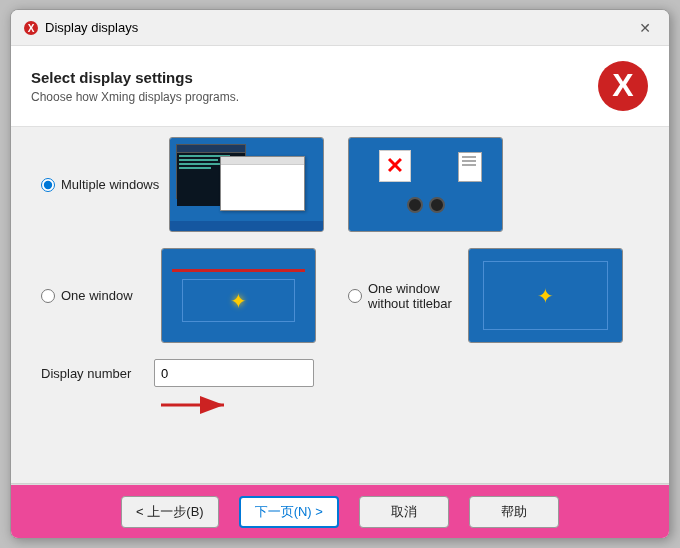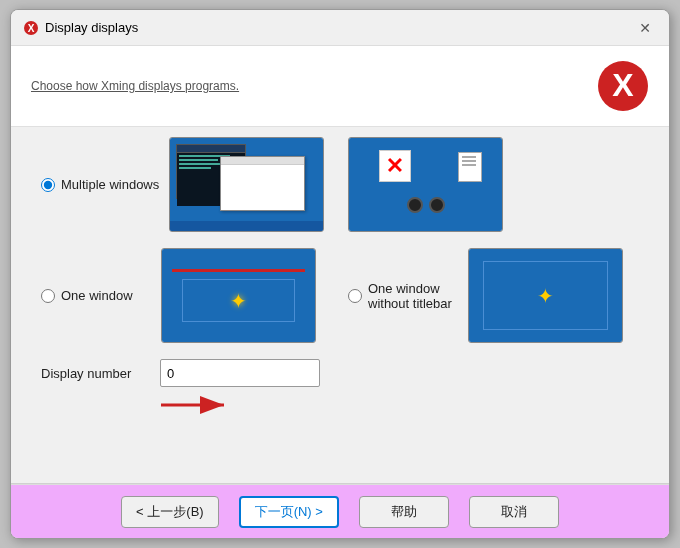--- a/index.html
+++ b/index.html
@@ -63,21 +63,20 @@
     }
     .header-text h2 {
       font-size: 15px;
       font-weight: 700;
       color: #222;
       margin-bottom: 4px;
     }
     .header-text p {
       font-size: 12px;
       color: #555;
-      text-decoration: underline;
     }
     .xming-logo {
       width: 52px;
       height: 52px;
     }
     .content {
       flex: 1;
       padding: 10px 30px 10px 30px;
       background: #f0f0f0;
     }
@@ -295,21 +294,21 @@
       align-items: center;
       justify-content: center;
     }
     .preview-owt .star2 {
       color: #ffcc00;
       font-size: 20px;
     }
     .display-number-row {
       display: flex;
       align-items: center;
-      gap: 14px;
+      gap: 8px;
       margin-bottom: 8px;
     }
     .display-number-label {
       font-size: 13px;
       color: #222;
       min-width: 105px;
     }
     .display-number-input {
       width: 160px;
       height: 28px;
@@ -324,21 +323,21 @@
       display: flex;
       align-items: center;
       margin-left: 115px;
       margin-top: 2px;
     }
     .red-arrow {
       width: 80px;
       height: 20px;
     }
     .footer {
-      background: #f0abfc;
+      background: #ec4899;
       border-top: 1px solid #ddd;
       padding: 10px 20px;
       display: flex;
       align-items: center;
       justify-content: center;
       gap: 20px;
       height: 54px;
     }
     .btn {
       min-width: 90px;
@@ -374,20 +373,21 @@
         <circle cx="8" cy="8" r="7" fill="#cc2222"></circle>
         <text x="8" y="12" text-anchor="middle" font-size="10" fill="white" font-weight="bold">X</text>
       </svg>
       <span>Display displays</span>
     </div>
     <div class="title-close">✕</div>
   </div>
 
   <div class="header-section">
     <div class="header-text">
+      <h2>Select display settings</h2>
       <p>Choose how Xming displays programs.</p>
     </div>
 
     <svg class="xming-logo" viewBox="0 0 52 52">
       <circle cx="26" cy="26" r="25" fill="#cc2222"></circle>
       <text x="26" y="36" text-anchor="middle" font-size="32" font-weight="bold" fill="white" font-family="Arial">X</text>
     </svg>
   </div>
 
   <div class="content">
@@ -491,16 +491,16 @@
       </svg>
     </div>
 
   </div>
 
   <div class="divider"></div>
 
   <div class="footer">
     <button class="btn">&lt; 上一步(B)</button>
     <button class="btn btn-primary">下一页(N) &gt;</button>
+    <button class="btn">取消</button>
     <button class="btn">帮助</button>
-    <button class="btn">取消</button>
   </div>
 </div>
 
 </body></html>

